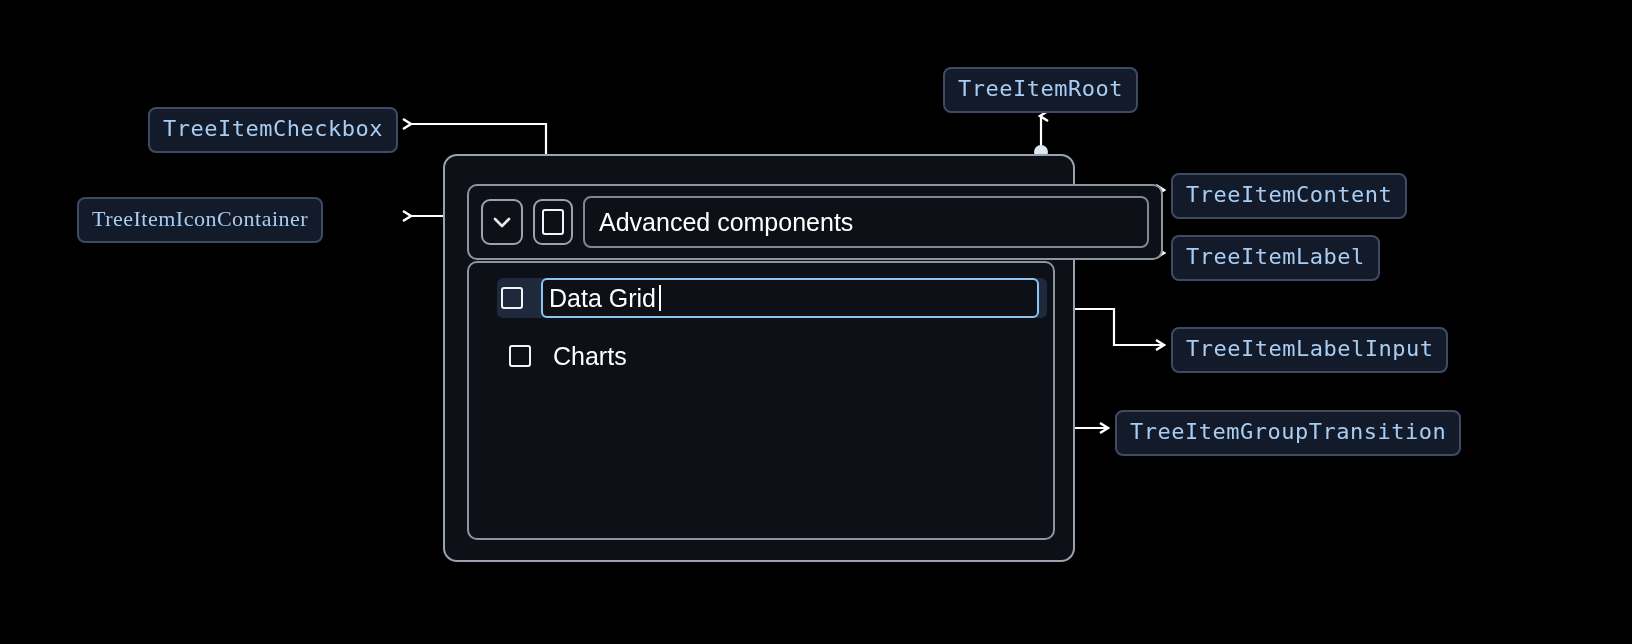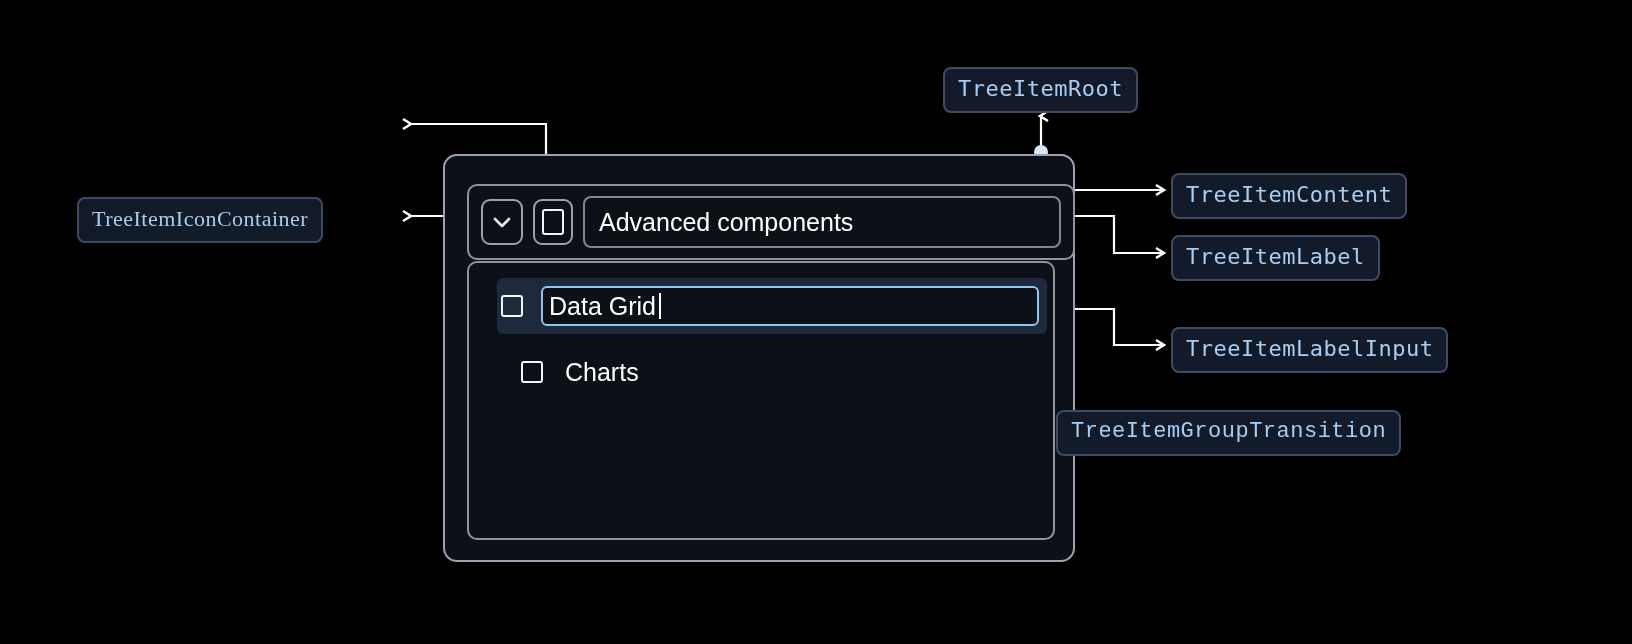--- a/index.html
+++ b/index.html
@@ -61,21 +61,21 @@
     background: #0d1117;
     border: 2px solid #9aa3ad;
     border-radius: 14px;
     z-index: 6;
   }
 
   #tree-content {
     position: absolute;
     left: 22px;
     top: 28px;
-    width: 608px;
+    width: 696px;
     height: 76px;
     box-sizing: border-box;
     background: #0d1117;
     border: 2px solid #8d959f;
     border-radius: 10px;
     display: flex;
     align-items: center;
     padding: 0 12px;
     gap: 10px;
   }
@@ -142,30 +142,30 @@
     padding-top: 15px;
     overflow: hidden;
   }
 
   .tree-row {
     position: relative;
     height: 44px;
     margin: 0 0 16px 0;
     display: flex;
     align-items: center;
-    padding-left: 52px;
+    padding-left: 40px;
     box-sizing: border-box;
   }
   .tree-row.selected {
     background: #1e293b;
     border-radius: 6px;
     margin-left: 28px;
     padding-left: 4px;
     width: 550px;
-    height: 56px;
+    height: 40px;
   }
   .tree-row .cbx.item {
     width: 22px;
     height: 22px;
     flex: 0 0 auto;
   }
   .row-label {
     margin-left: 22px;
     color: #ffffff;
     font-size: 25px;
@@ -234,32 +234,33 @@
       <circle cx="546" cy="198" r="7"></circle>
       <circle cx="480" cy="216" r="7"></circle>
       <circle cx="1041" cy="152" r="7"></circle>
       <circle cx="1053" cy="190" r="7"></circle>
       <circle cx="1042" cy="216" r="7"></circle>
       <circle cx="1040" cy="309" r="7"></circle>
       <circle cx="1053" cy="428" r="7"></circle>
     </g>
   </svg>
 
+  <div class="pill" style="left:148px; top:107px;">TreeItemCheckbox</div>
 
   <div class="pill" style="left:77px; top:197px;font-family:Liberation Serif, serif;">TreeItemIconContainer</div>
 
   <div class="pill" style="left:943px; top:67px;">TreeItemRoot</div>
 
   <div class="pill" style="left:1171px; top:173px;">TreeItemContent</div>
 
   <div class="pill" style="left:1171px; top:327px;">TreeItemLabelInput</div>
 
   <div class="pill" style="left:1171px; top:235px;">TreeItemLabel</div>
 
-  <div class="pill" style="left:1056px; top:410px;font-family:Liberation Mono, monospace;">TreeItemGroupTransition</div>
+  <div class="pill" style="left:1115px; top:410px;">TreeItemGroupTransition</div>
 
   <div id="tree-root">
 
     <div id="tree-content">
 
       <div class="icon-container">
         <svg class="chevron-glyph" viewBox="0 0 24 24" fill="none" stroke="#e6e9ee" stroke-width="2.6" stroke-linecap="round" stroke-linejoin="round">
           <path d="M5 9 L12 16 L19 9"></path>
         </svg>
       </div>

